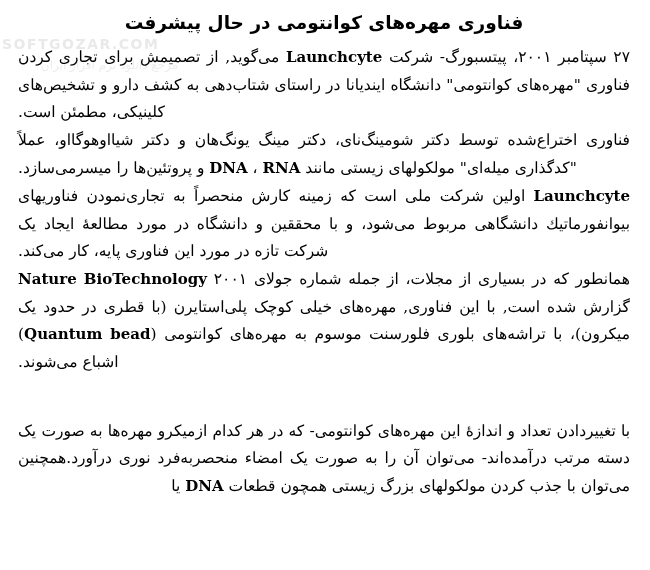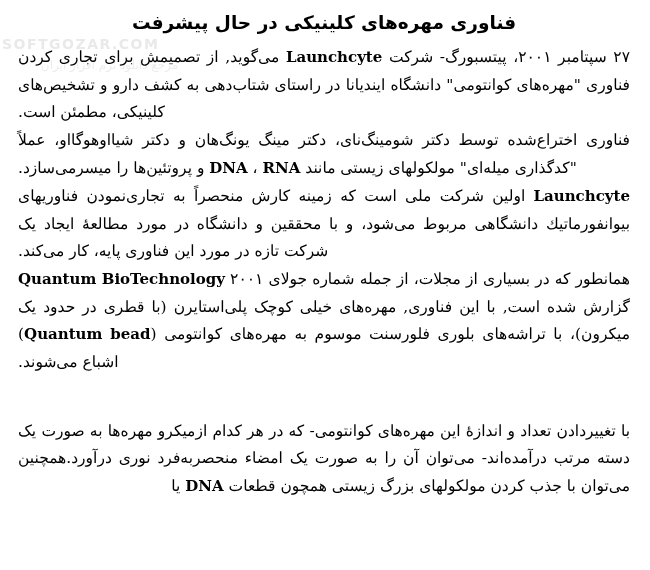--- a/index.html
+++ b/index.html
@@ -100,23 +100,23 @@
 </head>
 <body>
 
 <div id="page">
 
   <div id="watermark">
     <div class="wm-main">SOFTGOZAR.COM</div>
     <div class="wm-sub">مرجع دانلود نرم افزار ایران</div>
   </div>
 
-  <h1 id="doc-title">فناوری مهره‌های کلینیکی در حال پیشرفت</h1>
+  <h1 id="doc-title">فناوری مهره‌های کوانتومی در حال پیشرفت</h1>
 
   <div id="body-text">
     <p class="para">۲۷ سپتامبر ۲۰۰۱، پیتسبورگ-   شرکت <span class="lat">Launchcyte</span> می‌گوید, از تصمیمش برای تجاری کردن فناوری "مهره‌های کوانتومی" دانشگاه ایندیانا در راستای شتاب‌دهی به کشف دارو و تشخیص‌های کلینیکی، مطمئن است.</p>
     <p class="para">فناوری اختراع‌شده توسط دکتر شومینگ‌نای، دکتر مینگ یونگ‌هان و دکتر شیااوهوگااو، عملاً "کدگذاری میله‌ای" مولکولهای زیستی مانند <span class="lat">DNA</span> ، <span class="lat">RNA</span> و پروتئین‌ها را میسرمی‌سازد.</p>
     <p class="para"><span class="lat">Launchcyte</span> اولین شرکت ملی است که زمینه کارش منحصراً به تجاری‌نمودن فناوریهای بیوانفورماتیك دانشگاهی مربوط می‌شود، و با محققین و دانشگاه در مورد مطالعهٔ ایجاد یک شرکت تازه در مورد این فناوری پایه، کار می‌کند.</p>
-    <p class="para">همانطور که در بسیاری از مجلات، از جمله شماره جولای ۲۰۰۱ <span class="lat">Quantum BioTechnology</span> گزارش شده است, با این  فناوری, مهره‌های  خیلی کوچک پلی‌استایرن (با قطری در حدود یک میکرون)، با تراشه‌های بلوری فلورسنت موسوم به مهره‌های کوانتومی (<span class="lat">Quantum bead</span>) اشباع می‌شوند.</p>
+    <p class="para">همانطور که در بسیاری از مجلات، از جمله شماره جولای ۲۰۰۱ <span class="lat">Nature BioTechnology</span> گزارش شده است, با این  فناوری, مهره‌های  خیلی کوچک پلی‌استایرن (با قطری در حدود یک میکرون)، با تراشه‌های بلوری فلورسنت موسوم به مهره‌های کوانتومی (<span class="lat">Quantum bead</span>) اشباع می‌شوند.</p>
     <p class="para">با تغییردادن تعداد و اندازهٔ این مهره‌های کوانتومی- که در هر کدام ازمیکرو مهره‌ها به صورت یک دسته مرتب درآمده‌اند- می‌توان آن را به صورت یک امضاء منحصربه‌فرد نوری درآورد.همچنین می‌توان با جذب کردن  مولکولهای بزرگ زیستی همچون قطعات <span class="lat">DNA</span> یا</p>
   </div>
 
 </div>
 
 </body></html>

